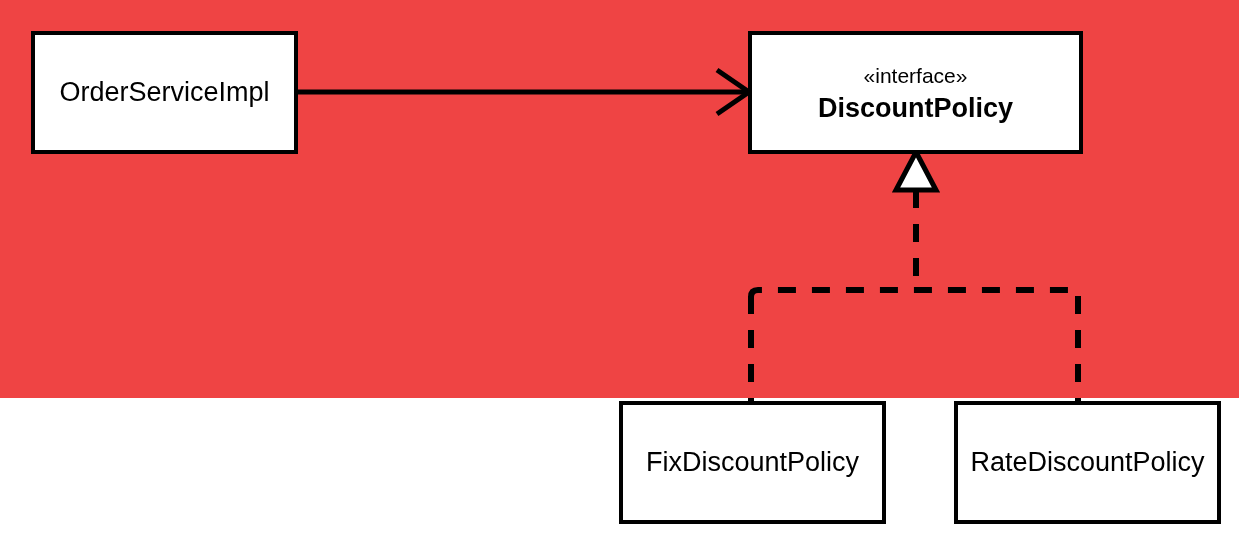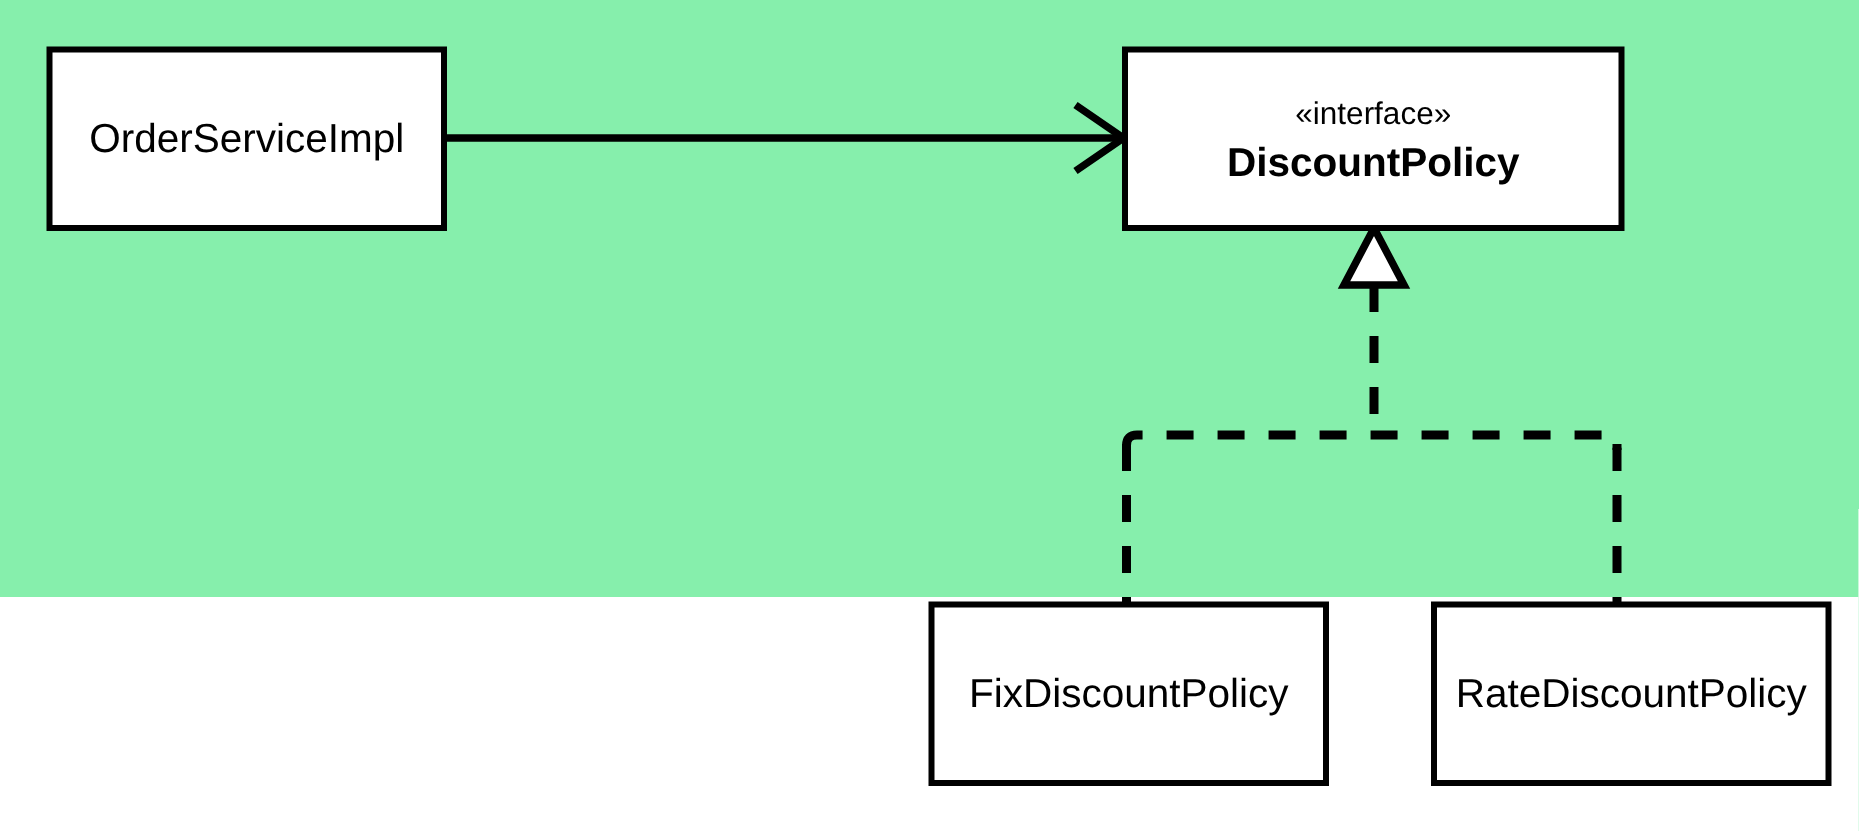--- a/index.html
+++ b/index.html
@@ -11,21 +11,21 @@
   body {
     width: 1239px;
     height: 554px;
     font-family: "Liberation Sans", sans-serif;
     overflow: hidden;
   }
   #diagram-root {
     position: relative;
     width: 1239px;
     height: 398px;
-    background: #86efac;
+    background: #ef4444;
   }
   svg.diagram-canvas {
     display: block;
     width: 1239px;
     height: 554px;
   }
   .class-box-rect {
     fill: #ffffff;
     stroke: #000000;
     stroke-width: 4;

